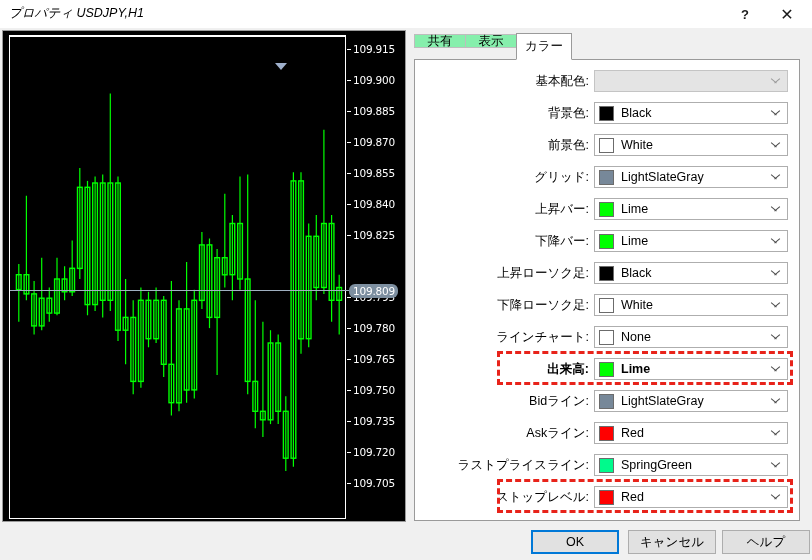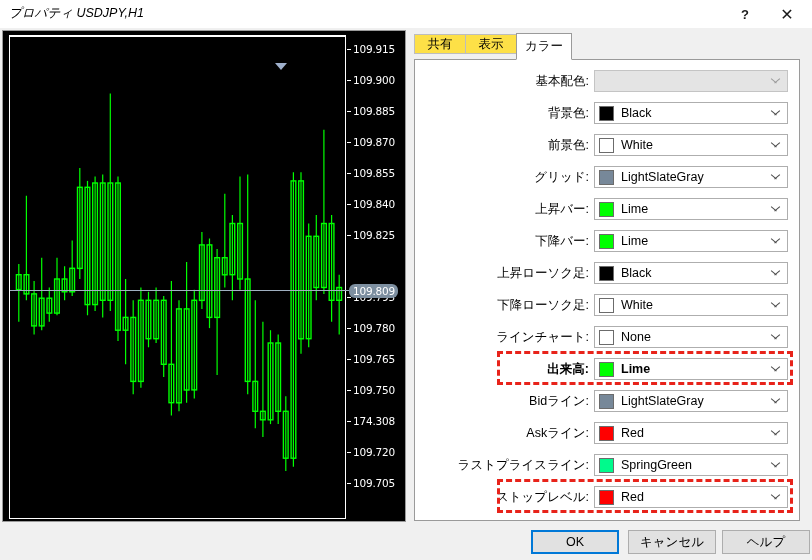--- a/index.html
+++ b/index.html
@@ -73,22 +73,22 @@
   .marker-tri {
     position: absolute; left: 272px; top: 32px;
     width: 0; height: 0;
     border-left: 6px solid transparent; border-right: 6px solid transparent;
     border-top: 7px solid #9fb0cc;
   }
 
   
   .tabstrip { position: absolute; left: 414px; top: 34px; height: 26px; }
   .tab {
-    position: absolute; top: 0; height: 20px;
-    border: 1px solid #bdbdbd; background: #fde047;
+    position: absolute; top: 0; height: 14px;
+    border: 1px solid #bdbdbd; background: #86efac;
     display: flex; align-items: center; justify-content: center;
     font-size: 12.5px; color: #000; cursor: default;
   }
   .tab.active {
     background: #ffffff; border-bottom-color: #ffffff; height: 27px; z-index: 3;
     border-color: #9a9a9a; border-bottom-color: #ffffff;
   }
   .panel-body {
     position: absolute; left: 414px; top: 59px; width: 386px; height: 462px;
     background: #ffffff; border: 1px solid #9a9a9a;
@@ -332,21 +332,21 @@
           <div class="price-tick" style="top: 39px;"><span class="dash"></span><span>109.900</span></div>
           <div class="price-tick" style="top: 70px;"><span class="dash"></span><span>109.885</span></div>
           <div class="price-tick" style="top: 101px;"><span class="dash"></span><span>109.870</span></div>
           <div class="price-tick" style="top: 132px;"><span class="dash"></span><span>109.855</span></div>
           <div class="price-tick" style="top: 163px;"><span class="dash"></span><span>109.840</span></div>
           <div class="price-tick" style="top: 194px;"><span class="dash"></span><span>109.825</span></div>
           <div class="price-tick" style="top: 256px;"><span class="dash"></span><span>109.795</span></div>
           <div class="price-tick" style="top: 287px;"><span class="dash"></span><span>109.780</span></div>
           <div class="price-tick" style="top: 318px;"><span class="dash"></span><span>109.765</span></div>
           <div class="price-tick" style="top: 349px;"><span class="dash"></span><span>109.750</span></div>
-          <div class="price-tick" style="top: 380px;"><span class="dash"></span><span>174.308</span></div>
+          <div class="price-tick" style="top: 380px;"><span class="dash"></span><span>109.735</span></div>
           <div class="price-tick" style="top: 411px;"><span class="dash"></span><span>109.720</span></div>
           <div class="price-tick" style="top: 442px;"><span class="dash"></span><span>109.705</span></div>
           <div class="price-cur" style="top: 249px; background: rgb(125, 143, 160);">109.809</div>
         </div>
 
     </div>
   </div>
 
   <div class="tabstrip" id="tabstrip">
       <div class="tab" style="left: 0px; width: 52px;">

